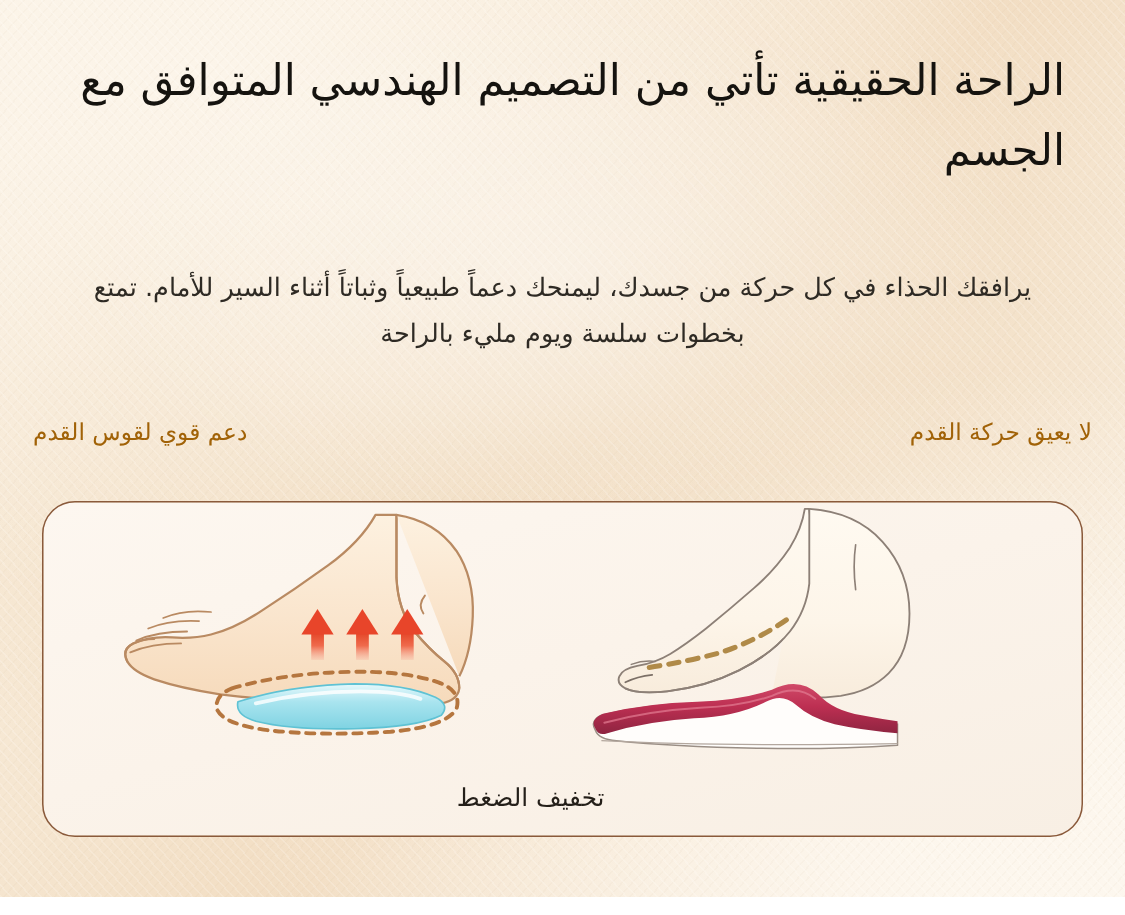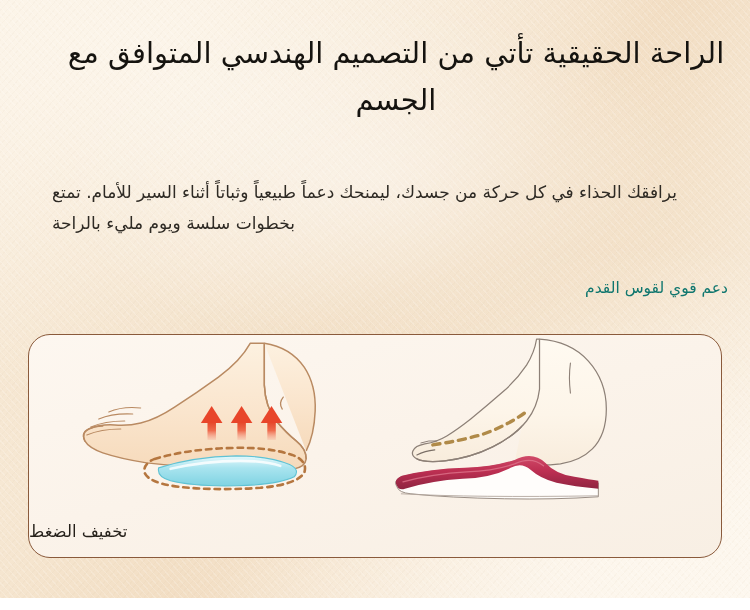--- a/index.html
+++ b/index.html
@@ -53,36 +53,35 @@
     height: 12px;
     background: #ffffff;
   }
 
   
   .headline {
     position: absolute;
     left: 40px;
     top: 30px;
     width: 670px;
-    text-align: center;
+    text-align: right;
     font-size: 29px;
     line-height: 47px;
     font-weight: 400;
     color: #15130f;
     letter-spacing: 0px;
-    margin-left: 21px;
   }
 
   
   .subtext {
     position: absolute;
     left: 52px;
     top: 177px;
     width: 646px;
-    text-align: left;
+    text-align: center;
     font-size: 17px;
     line-height: 31px;
     font-weight: 400;
     color: #2e2a24;
   }
 
   
   .features {
     position: absolute;
     left: 22px;
@@ -90,21 +89,21 @@
     width: 706px;
     display: flex;
     flex-direction: row;
     justify-content: space-between;
     align-items: baseline;
     direction: rtl;
   }
   .feature {
     font-size: 15.5px;
     line-height: 22px;
-    color: #0f766e;
+    color: #a16207;
     white-space: nowrap;
     font-weight: 400;
   }
 
   
   .card {
     position: absolute;
     left: 28px;
     top: 334px;
     width: 694px;
@@ -132,41 +131,43 @@
   .panel-art svg {
     display: block;
     width: 100%;
     height: 100%;
   }
   .panel-caption {
     position: absolute;
     left: 0;
     bottom: 16px;
     width: 100%;
-    text-align: left;
+    text-align: right;
     font-size: 16.5px;
     color: #241f19;
     font-weight: 400;
+    padding-left: 28px;
   }
 </style>
 </head>
 <body>
 
 <div id="page">
 
   <div class="bg"></div>
   <div class="bg-weave"></div>
   <div class="bg-soft"></div>
   <div class="bottom-strip"></div>
 
   <div class="headline">الراحة الحقيقية تأتي من التصميم الهندسي المتوافق مع الجسم</div>
 
   <div class="subtext">يرافقك الحذاء في كل حركة من جسدك، ليمنحك دعماً طبيعياً وثباتاً أثناء السير للأمام. تمتع بخطوات سلسة ويوم مليء بالراحة</div>
 
   <div class="features">
+    <div class="feature">لا يعيق حركة القدم</div>
     <div class="feature">دعم قوي لقوس القدم</div>
   </div>
 
   <div class="card">
 
     <div class="panel">
       <div class="panel-art">
         <svg viewBox="0 0 347 168" preserveAspectRatio="xMidYMid meet">
           <defs>
             <linearGradient id="skin2" x1="0" y1="0" x2="0" y2="1">

